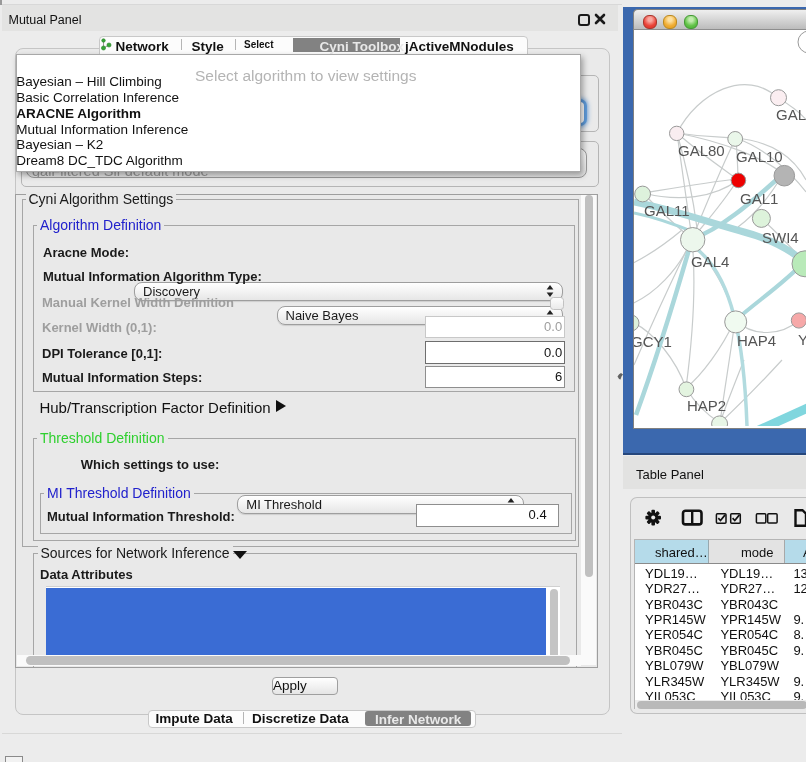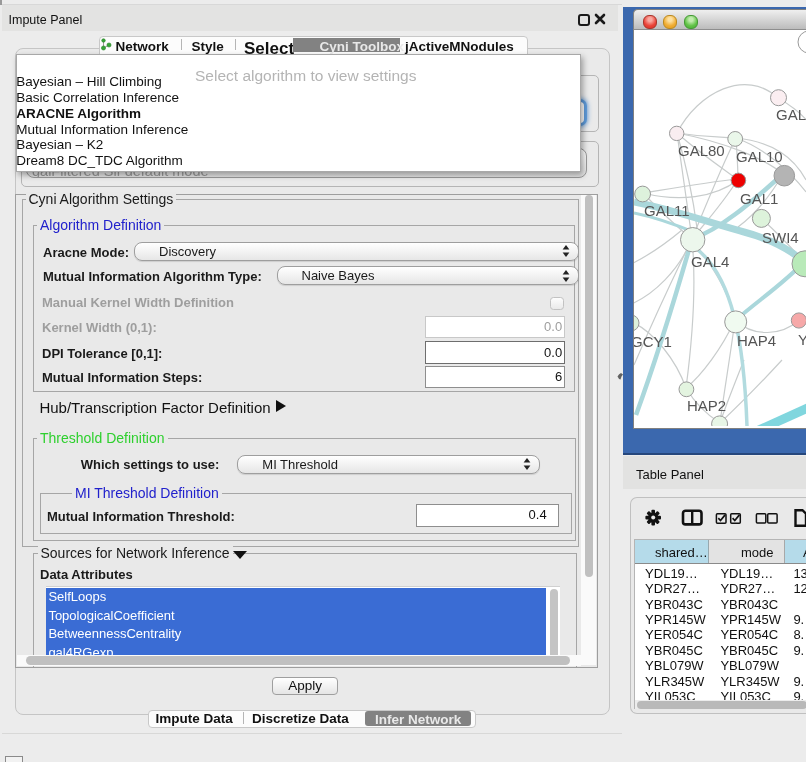--- a/index.html
+++ b/index.html
@@ -4,35 +4,35 @@
 <style>
   html,body{margin:0;padding:0;}
   body{width:806px;height:762px;position:relative;overflow:hidden;
        font-family:"Liberation Sans",sans-serif;background:#ececec;}
   .abs{position:absolute;}
   .b{font-weight:bold;}
   .lbl{position:absolute;font-size:13px;font-weight:bold;color:#1a1a1a;white-space:nowrap;}
   .dis{color:#9e9e9e !important;}
   .combo{position:absolute;background:linear-gradient(#ffffff 0%,#f4f4f4 45%,#e6e6e6 100%);
          border:1px solid #9e9e9e;border-radius:8px;font-size:13px;color:#1a1a1a;
-         padding-left:24px;white-space:nowrap;box-shadow:0 1px 1px rgba(0,0,0,0.12);}
+         padding-left:8px;white-space:nowrap;box-shadow:0 1px 1px rgba(0,0,0,0.12);margin-top:40px;}
   .fld{position:absolute;background:#fff;font-size:13px;color:#111;text-align:right;
        padding-right:2px;white-space:nowrap;}
   .gtitle{position:absolute;font-size:14px;background:#e9e9e9;padding:0 3px;white-space:nowrap;line-height:14px;}
   .gbox{position:absolute;border:1px solid #a6a6a6;}
 </style>
 </head>
 <body>
 
 <div class="abs" style="left:623px;top:7px;width:183px;height:446px;background:#3b68ae;border-bottom:2px solid #26477c;"></div>
 
 <div class="abs" style="left:2px;top:4px;width:620px;height:730px;background:#ececec;border-top:1px solid #d8d8d8;"></div>
 
 <div class="abs" style="left:2px;top:5px;width:616px;height:26px;background:#e3e3e2;"></div>
-<div class="abs" style="left:8.5px;top:12.5px;font-size:12.5px;color:#111;">Impute Panel</div>
+<div class="abs" style="left:8.5px;top:12.5px;font-size:12.5px;color:#111;">Mutual Panel</div>
 <div class="abs" style="left:578px;top:14px;width:8px;height:8px;border:2px solid #1a1a1a;border-radius:3px;"></div>
 <svg class="abs" style="left:594px;top:13px;" width="12" height="12" viewBox="0 0 12 12">
     <path d="M2 2 L10 10 M10 2 L2 10" stroke="#1a1a1a" stroke-width="2.6" stroke-linecap="round"></path>
   </svg>
 <div class="abs" style="left:0px;top:0px;width:2px;height:5px;background:#999;"></div>
 
 <div class="abs" style="left:15px;top:48px;width:592.5px;height:665px;background:#eaeaea;border:1px solid #c5c5c5;border-radius:8px;"></div>
 
 <div class="abs" style="left:21px;top:75px;width:576px;height:55px;border:1px solid #b5b5b5;border-radius:5px;"></div>
 
@@ -78,39 +78,38 @@
 
 <div class="gbox" style="left:32.5px;top:437.5px;width:541.5px;height:101px;"></div>
 <div class="gtitle" style="left:37px;top:430.5px;color:#2ed02e;">Threshold Definition</div>
 <div class="lbl" style="left:80.7px;top:457px;">Which settings to use:</div>
 <div class="combo" style="left:237.3px;top:454.5px;width:276.4px;height:17px;line-height:17px;">MI Threshold<svg style="position:absolute;right:8px;top:50%;margin-top:-6px;" width="8" height="12" viewBox="0 0 8 12">
       <path d="M4 0 L7.4 4.4 L0.6 4.4 Z" fill="#222"></path>
       <path d="M4 12 L7.4 7.6 L0.6 7.6 Z" fill="#222"></path>
     </svg></div>
 
 <div class="gbox" style="left:39.5px;top:493px;width:530px;height:39px;"></div>
-<div class="gtitle" style="left:44px;top:486px;color:#2121cc;margin-left:28px;">MI Threshold Definition</div>
+<div class="gtitle" style="left:44px;top:486px;color:#2121cc;">MI Threshold Definition</div>
 <div class="lbl" style="left:47px;top:509px;">Mutual Information Threshold:</div>
 <div class="fld" style="left:415.8px;top:504.4px;width:129.9px;height:20.9px;line-height:20.9px;border:1px solid #8e8e8e;padding-right:11px;">0.4</div>
 
 <div class="gbox" style="left:32.7px;top:553px;width:542.3px;height:113px;border-bottom:none;"></div>
 <div class="gtitle" style="left:37.5px;top:546px;color:#1a1a1a;">Sources for Network Inference</div>
 <div class="abs" style="left:232.8px;top:551.4px;width:0;height:0;border-top:8px solid #111;border-left:7.5px solid transparent;border-right:7.5px solid transparent;"></div>
 <div class="lbl" style="left:40px;top:566.5px;">Data Attributes</div>
 
 <div class="abs" style="left:46px;top:586px;width:514px;height:69px;background:#fff;border-top:1px solid #d0d0d0;overflow:hidden;">
   <div class="abs" style="left:0px;top:1px;width:499.8px;height:74px;background:#3a6cd4;"></div>
-  <div class="abs" style="left:2.4px;top:1px;font-size:13px;color:#fff;line-height:18.5px;white-space:nowrap;">SelfLoops<br>TopologicalCoefficient<br>BetweennessCentrality<br>gal4RGexp</div>
   <div class="abs" style="left:503.5px;top:2px;width:8.5px;height:100px;background:#c4c4c4;border-radius:4.5px;"></div>
 </div>
 
 <div class="abs" style="left:16.5px;top:655px;width:564px;height:10.5px;background:#fafafa;"></div>
 <div class="abs" style="left:25.5px;top:656px;width:544px;height:8.5px;background:#c0c0c0;border-radius:4.5px;"></div>
 
-<div class="abs" style="left:272px;top:677.4px;width:64.4px;height:15.6px;background:linear-gradient(#ffffff,#e5e5e5);border:1px solid #9f9f9f;border-radius:4px;text-align:center;font-size:13.5px;line-height:16px;color:#111;">Apply</div>
+<div class="abs" style="left:272px;top:677.4px;width:64.4px;height:15.6px;background:linear-gradient(#ffffff,#e5e5e5);border:1px solid #9f9f9f;border-radius:4px;font-size:13.5px;line-height:16px;color:#111;">Apply</div>
 
 <div class="abs" style="left:148px;top:709.5px;width:325.5px;height:16.5px;background:#fcfcfc;border:1px solid #c8c8c8;border-radius:4px;"></div>
 <div class="abs b" style="left:155.4px;top:711px;font-size:13.5px;color:#111;">Impute Data</div>
 <div class="abs" style="left:243px;top:712px;width:1px;height:12px;background:#b5b5b5;"></div>
 <div class="abs b" style="left:252px;top:711px;font-size:13.5px;color:#111;">Discretize Data</div>
 <div class="abs" style="left:365px;top:710.5px;width:105.5px;height:15.5px;background:#828282;border-radius:3px;"></div>
 <div class="abs b" style="left:375px;top:711.5px;font-size:13.5px;color:#e9e9e9;">Infer Network</div>
 
 <div class="abs" style="left:5px;top:756px;width:16px;height:6px;background:#f2f2f2;border:1px solid #8a8a8a;border-bottom:none;"></div>
 
@@ -118,21 +117,21 @@
 <svg class="abs" style="left:100px;top:38px;" width="12" height="13" viewBox="0 0 12 13">
   <path d="M3.5 3 L3.5 10 M3.5 10 L9 7" stroke="#9a9a9a" stroke-width="1" fill="none"></path>
   <circle cx="3.5" cy="2.5" r="1.8" fill="#37a437" stroke="#1c7a1c" stroke-width="0.5"></circle>
   <circle cx="3.5" cy="10" r="2.1" fill="#37a437" stroke="#1c7a1c" stroke-width="0.5"></circle>
   <circle cx="9" cy="7" r="2.1" fill="#37a437" stroke="#1c7a1c" stroke-width="0.5"></circle>
 </svg>
 <div class="abs b" style="left:115.5px;top:39px;font-size:13.5px;color:#111;">Network</div>
 <div class="abs" style="left:180.5px;top:39px;width:1px;height:11px;background:#b5b5b5;"></div>
 <div class="abs b" style="left:191.5px;top:39px;font-size:13.5px;color:#111;">Style</div>
 <div class="abs" style="left:234.5px;top:39px;width:1px;height:11px;background:#b5b5b5;"></div>
-<div class="abs b" style="left:244px;top:39px;font-size:17px;color:#111;">Select</div>
+<div class="abs b" style="left:244px;top:39px;font-size:10px;color:#111;">Select</div>
 <div class="abs" style="left:293px;top:38px;width:107px;height:14.3px;background:#828282;"></div>
 <div class="abs b" style="left:303.5px;top:39px;font-size:13.5px;color:#e8e8e8;margin-left:16px;">Cyni Toolbox</div>
 <div class="abs b" style="left:405px;top:39px;font-size:13.5px;color:#111;">jActiveMNodules</div>
 
 <div class="abs" style="left:16px;top:54px;width:563px;height:116px;background:#fff;border:1px solid #a8a8a8;box-shadow:2px 3px 6px rgba(0,0,0,0.35);"></div>
 <div class="abs" style="left:195px;top:59px;font-size:15.5px;color:#b4b4b4;white-space:nowrap;margin-top:8px;">Select algorithm to view settings</div>
 <div class="abs" style="left:16.3px;top:73.8px;font-size:13.5px;color:#111;line-height:15.9px;white-space:nowrap;">Bayesian – Hill Climbing<br>Basic Correlation Inference<br><span class="b">ARACNE Algorithm</span><br>Mutual Information Inference<br>Bayesian – K2<br>Dream8 DC_TDC Algorithm</div>
 
 <div class="abs" style="left:633px;top:9px;width:173px;height:417.5px;background:#fff;border:1px solid #808080;border-right:none;border-radius:5px 0 0 0;"></div>
 <div class="abs" style="left:633px;top:9px;width:173px;height:21px;background:linear-gradient(#efefef,#bcbcbc);border:1px solid #808080;border-right:none;border-bottom:1px solid #8e8e8e;border-radius:5px 0 0 0;box-sizing:border-box;"></div>

